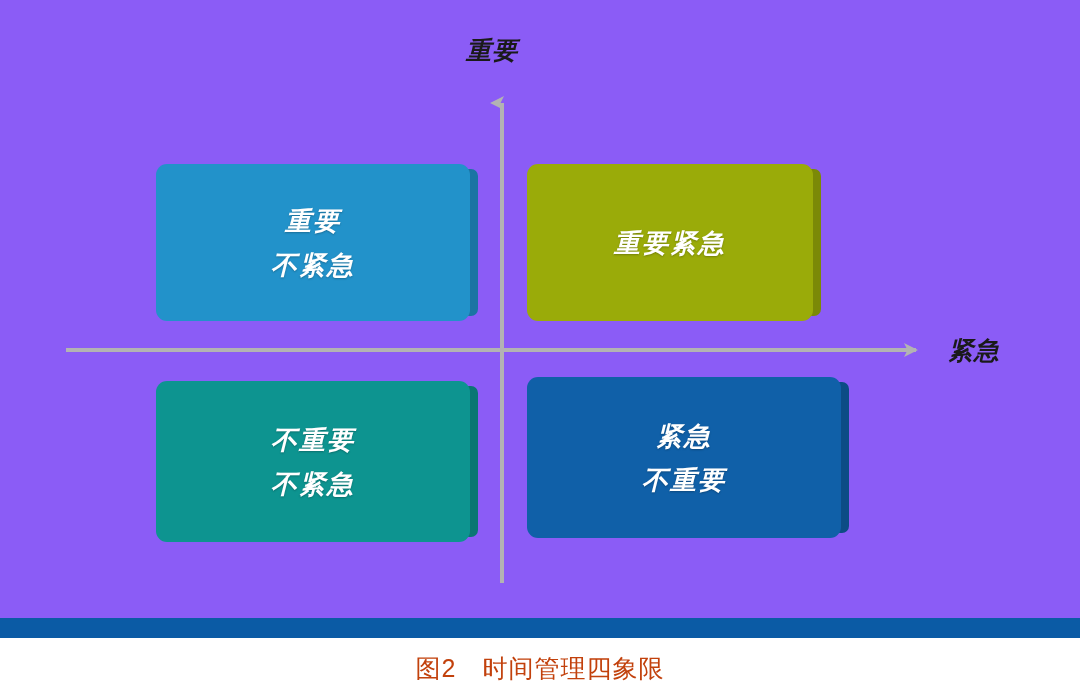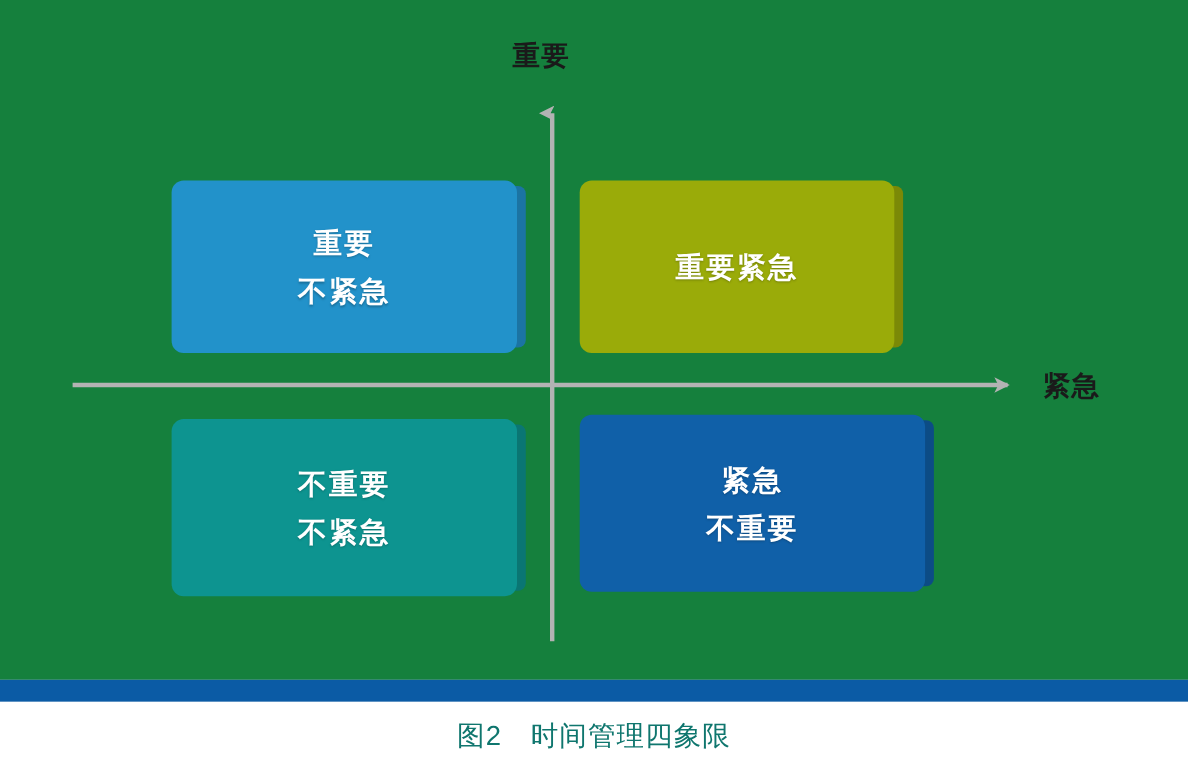--- a/index.html
+++ b/index.html
@@ -126,29 +126,29 @@
     top: 638px;
     width: 1080px;
     height: 61px;
     background: #ffffff;
     display: flex;
     align-items: center;
     justify-content: center;
   }
   #caption {
     font-size: 25px;
-    color: #0f766e;
+    color: #c2410c;
     letter-spacing: 1px;
     white-space: pre;
   }
 </style>
 </head>
 <body>
 
-<div id="figure-area" style="background: #15803d;">
+<div id="figure-area" style="background: #8b5cf6; font-style: italic;">
 
   <svg id="axes-svg" viewBox="0 0 1080 618" xmlns="http://www.w3.org/2000/svg">
     <defs>
       <marker id="arrow-up" markerWidth="14" markerHeight="14" refX="7" refY="12" orient="auto" markerUnits="userSpaceOnUse">
         <path d="M7,0 L14,14 L7,10.5 L0,14 Z" fill="#b3b3b3"></path>
       </marker>
       <marker id="arrow-right" markerWidth="14" markerHeight="14" refX="12" refY="7" orient="auto" markerUnits="userSpaceOnUse">
         <path d="M0,0 L14,7 L0,14 L3.5,7 Z" fill="#b3b3b3"></path>
       </marker>
     </defs>

